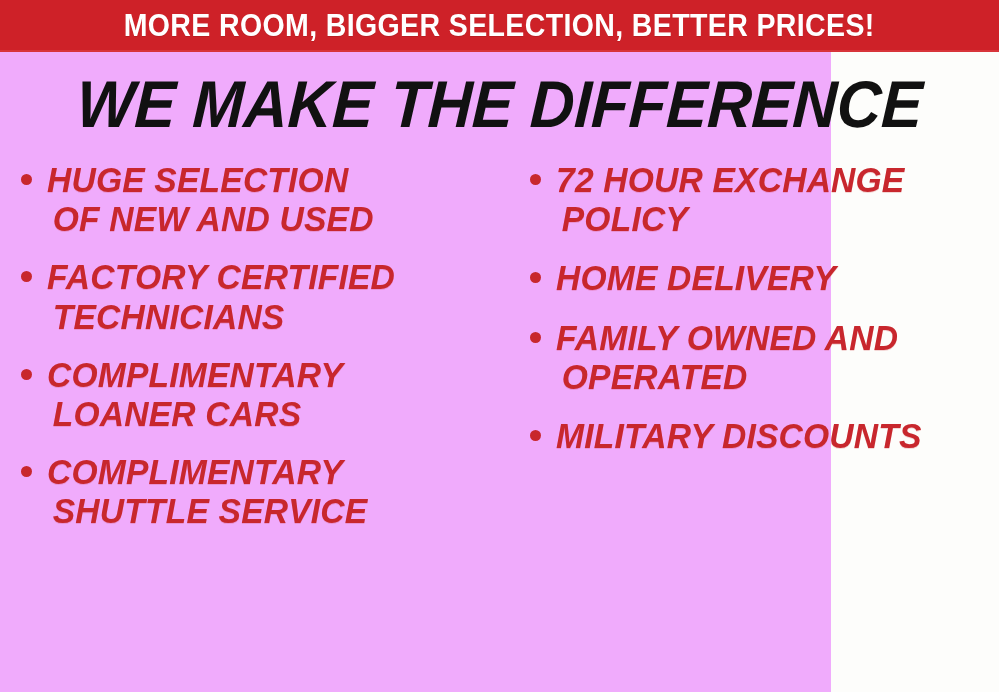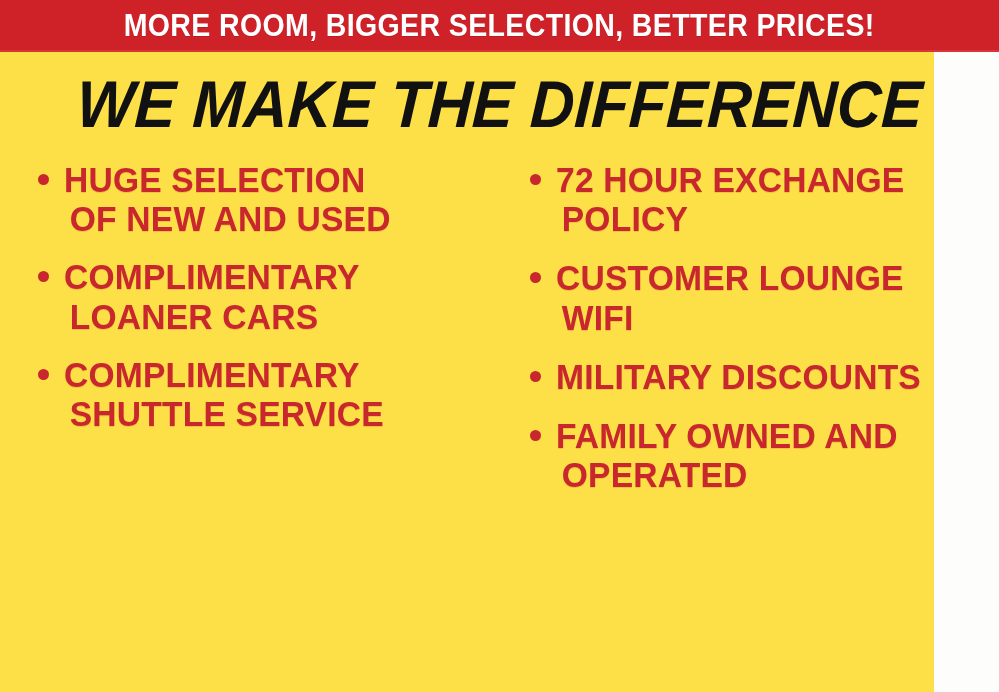--- a/index.html
+++ b/index.html
@@ -11,23 +11,23 @@
     width: 999px;
     height: 692px;
     overflow: hidden;
     background: #fdfdfb;
     font-family: "Liberation Sans", sans-serif;
     -webkit-font-smoothing: antialiased;
   }
 
   .poster {
     position: relative;
-    width: 934px;
+    width: 831px;
     height: 692px;
-    background: #fde047;
+    background: #f0abfc;
     box-sizing: border-box;
   }
 
   
   .banner {
     position: absolute;
     left: 0;
     top: 0;
     width: 999px;
     height: 52px;
@@ -83,27 +83,29 @@
     width: 999px;
     height: 540px;
     display: flex;
     align-items: flex-start;
   }
   .col {
     box-sizing: border-box;
   }
   .col-left {
     width: 508px;
-    padding-left: 30px;
+    padding-left: 13px;
     padding-top: 8px;
+    font-style: italic;
   }
   .col-right {
     width: 491px;
     padding-left: 14px;
     padding-top: 8px;
+    font-style: italic;
   }
 
   .item {
     position: relative;
     display: block;
     margin: 0 0 19px 0;
     padding-left: 34px;
   }
   .col-right .item {
     margin-bottom: 20px;
@@ -155,20 +157,27 @@
         <div class="item">
           <span class="bullet"></span>
           <span class="item-text">
             <span class="ln">HUGE SELECTION</span>
             <span class="ln">OF NEW AND USED</span>
           </span>
         </div>
         <div class="item">
           <span class="bullet"></span>
           <span class="item-text">
+            <span class="ln">FACTORY CERTIFIED</span>
+            <span class="ln">TECHNICIANS</span>
+          </span>
+        </div>
+        <div class="item">
+          <span class="bullet"></span>
+          <span class="item-text">
             <span class="ln">COMPLIMENTARY</span>
             <span class="ln">LOANER CARS</span>
           </span>
         </div>
         <div class="item">
           <span class="bullet"></span>
           <span class="item-text">
             <span class="ln">COMPLIMENTARY</span>
             <span class="ln">SHUTTLE SERVICE</span>
           </span>
@@ -178,33 +187,32 @@
         <div class="item">
           <span class="bullet"></span>
           <span class="item-text">
             <span class="ln">72 HOUR EXCHANGE</span>
             <span class="ln">POLICY</span>
           </span>
         </div>
         <div class="item">
           <span class="bullet"></span>
           <span class="item-text">
-            <span class="ln">CUSTOMER LOUNGE</span>
-            <span class="ln">WIFI</span>
-          </span>
-        </div>
-        <div class="item">
-          <span class="bullet"></span>
-          <span class="item-text">
-            <span class="ln">MILITARY DISCOUNTS</span>
+            <span class="ln">HOME DELIVERY</span>
           </span>
         </div>
         <div class="item">
           <span class="bullet"></span>
           <span class="item-text">
             <span class="ln">FAMILY OWNED AND</span>
             <span class="ln">OPERATED</span>
           </span>
         </div>
+        <div class="item">
+          <span class="bullet"></span>
+          <span class="item-text">
+            <span class="ln">MILITARY DISCOUNTS</span>
+          </span>
+        </div>
       </div>
   </div>
 
 </div>
 
 </body></html>

